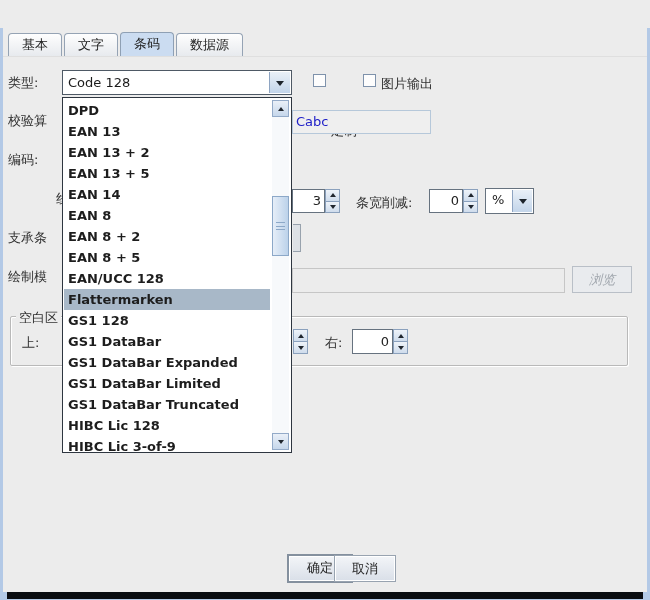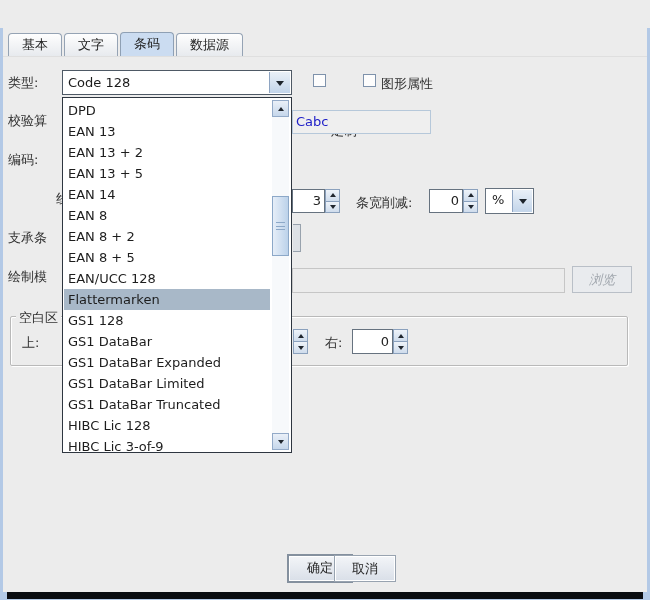--- a/index.html
+++ b/index.html
@@ -65,21 +65,21 @@
     box-shadow:inset 0 0 0 1px #fff; font-size:13px; text-align:center; cursor:pointer; color:#1f1f1f; }
   .btn.focused { border:2px solid #84909e; }
   .btn.disabled { background:#e9ebee; border:1px solid #b9bfc7; box-shadow:none; color:#a1a7ae; cursor:default; }
 
   .groupbox { position:absolute; left:10px; top:316px; width:618px; height:50px;
     border:1px solid #b9b9b9; border-radius:2px; box-shadow:1px 1px 0 #fff inset, 1px 1px 0 #fff; }
   .groupbox-label { position:absolute; left:16px; top:309px; background:#ececec; padding:0 3px; font-size:13px; color:#303030; }
 
   
   .dropdown { position:absolute; left:62px; top:97px; width:230px; height:356px;
-    background:#fff; border:1px solid #2e3640; overflow:hidden; z-index:10; }
+    background:#fff; border:1px solid #2e3640; overflow:hidden; z-index:10;font-weight:bold; }
   .list-inner { position:absolute; left:1px; top:2px; right:1px; bottom:1px; }
   .list-item { height:21px; line-height:21px; padding-left:4px; margin-right:20px;
     font-size:13px; color:#1d1d1d; white-space:nowrap; cursor:pointer; }
   .list-item.highlighted { background:#a8b8c8; }
 
   .scrollbar { position:absolute; top:2px; right:2px; bottom:2px; width:17px; background:#f7f9fb; }
   .sb-btn { position:absolute; left:0; width:17px; height:17px;
     background:linear-gradient(#eaf0f8, #c6d7eb); border:1px solid #93aac8;
     display:flex; align-items:center; justify-content:center; cursor:pointer; }
   .sb-up { top:0; } .sb-down { bottom:0; }
@@ -111,21 +111,21 @@
   <div class="label" style="left:8px; top:74px;">类型:</div>
   <div class="combo-main">
     <span class="val">Code 128</span>
     <div class="combo-arrow-btn">
       <span class="tri-down"></span>
     </div>
   </div>
   <div class="checkbox" style="left:313px; top:74px;"></div>
   <div class="label" style="left:331px; top:75px;margin-top:47px;">定制</div>
   <div class="checkbox" style="left:363px; top:74px;"></div>
-  <div class="label" style="left:381px; top:75px;">图形属性</div>
+  <div class="label" style="left:381px; top:75px;">图片输出</div>
 
   <div class="label" style="left:8px; top:112px;">校验算</div>
   <div class="label" style="left:8px; top:151px;">编码:</div>
   <div class="label" style="left:8px; top:190px;margin-left:48px;">线宽(m</div>
   <div class="label" style="left:8px; top:229px;">支承条</div>
   <div class="label" style="left:8px; top:268px;">绘制模</div>
 
   <div class="field ghost" style="left:292px; top:110px; width:139px; height:24px; line-height:22px; padding-left:3px;">
     <span class="blue-text">Cabc</span>
   </div>

